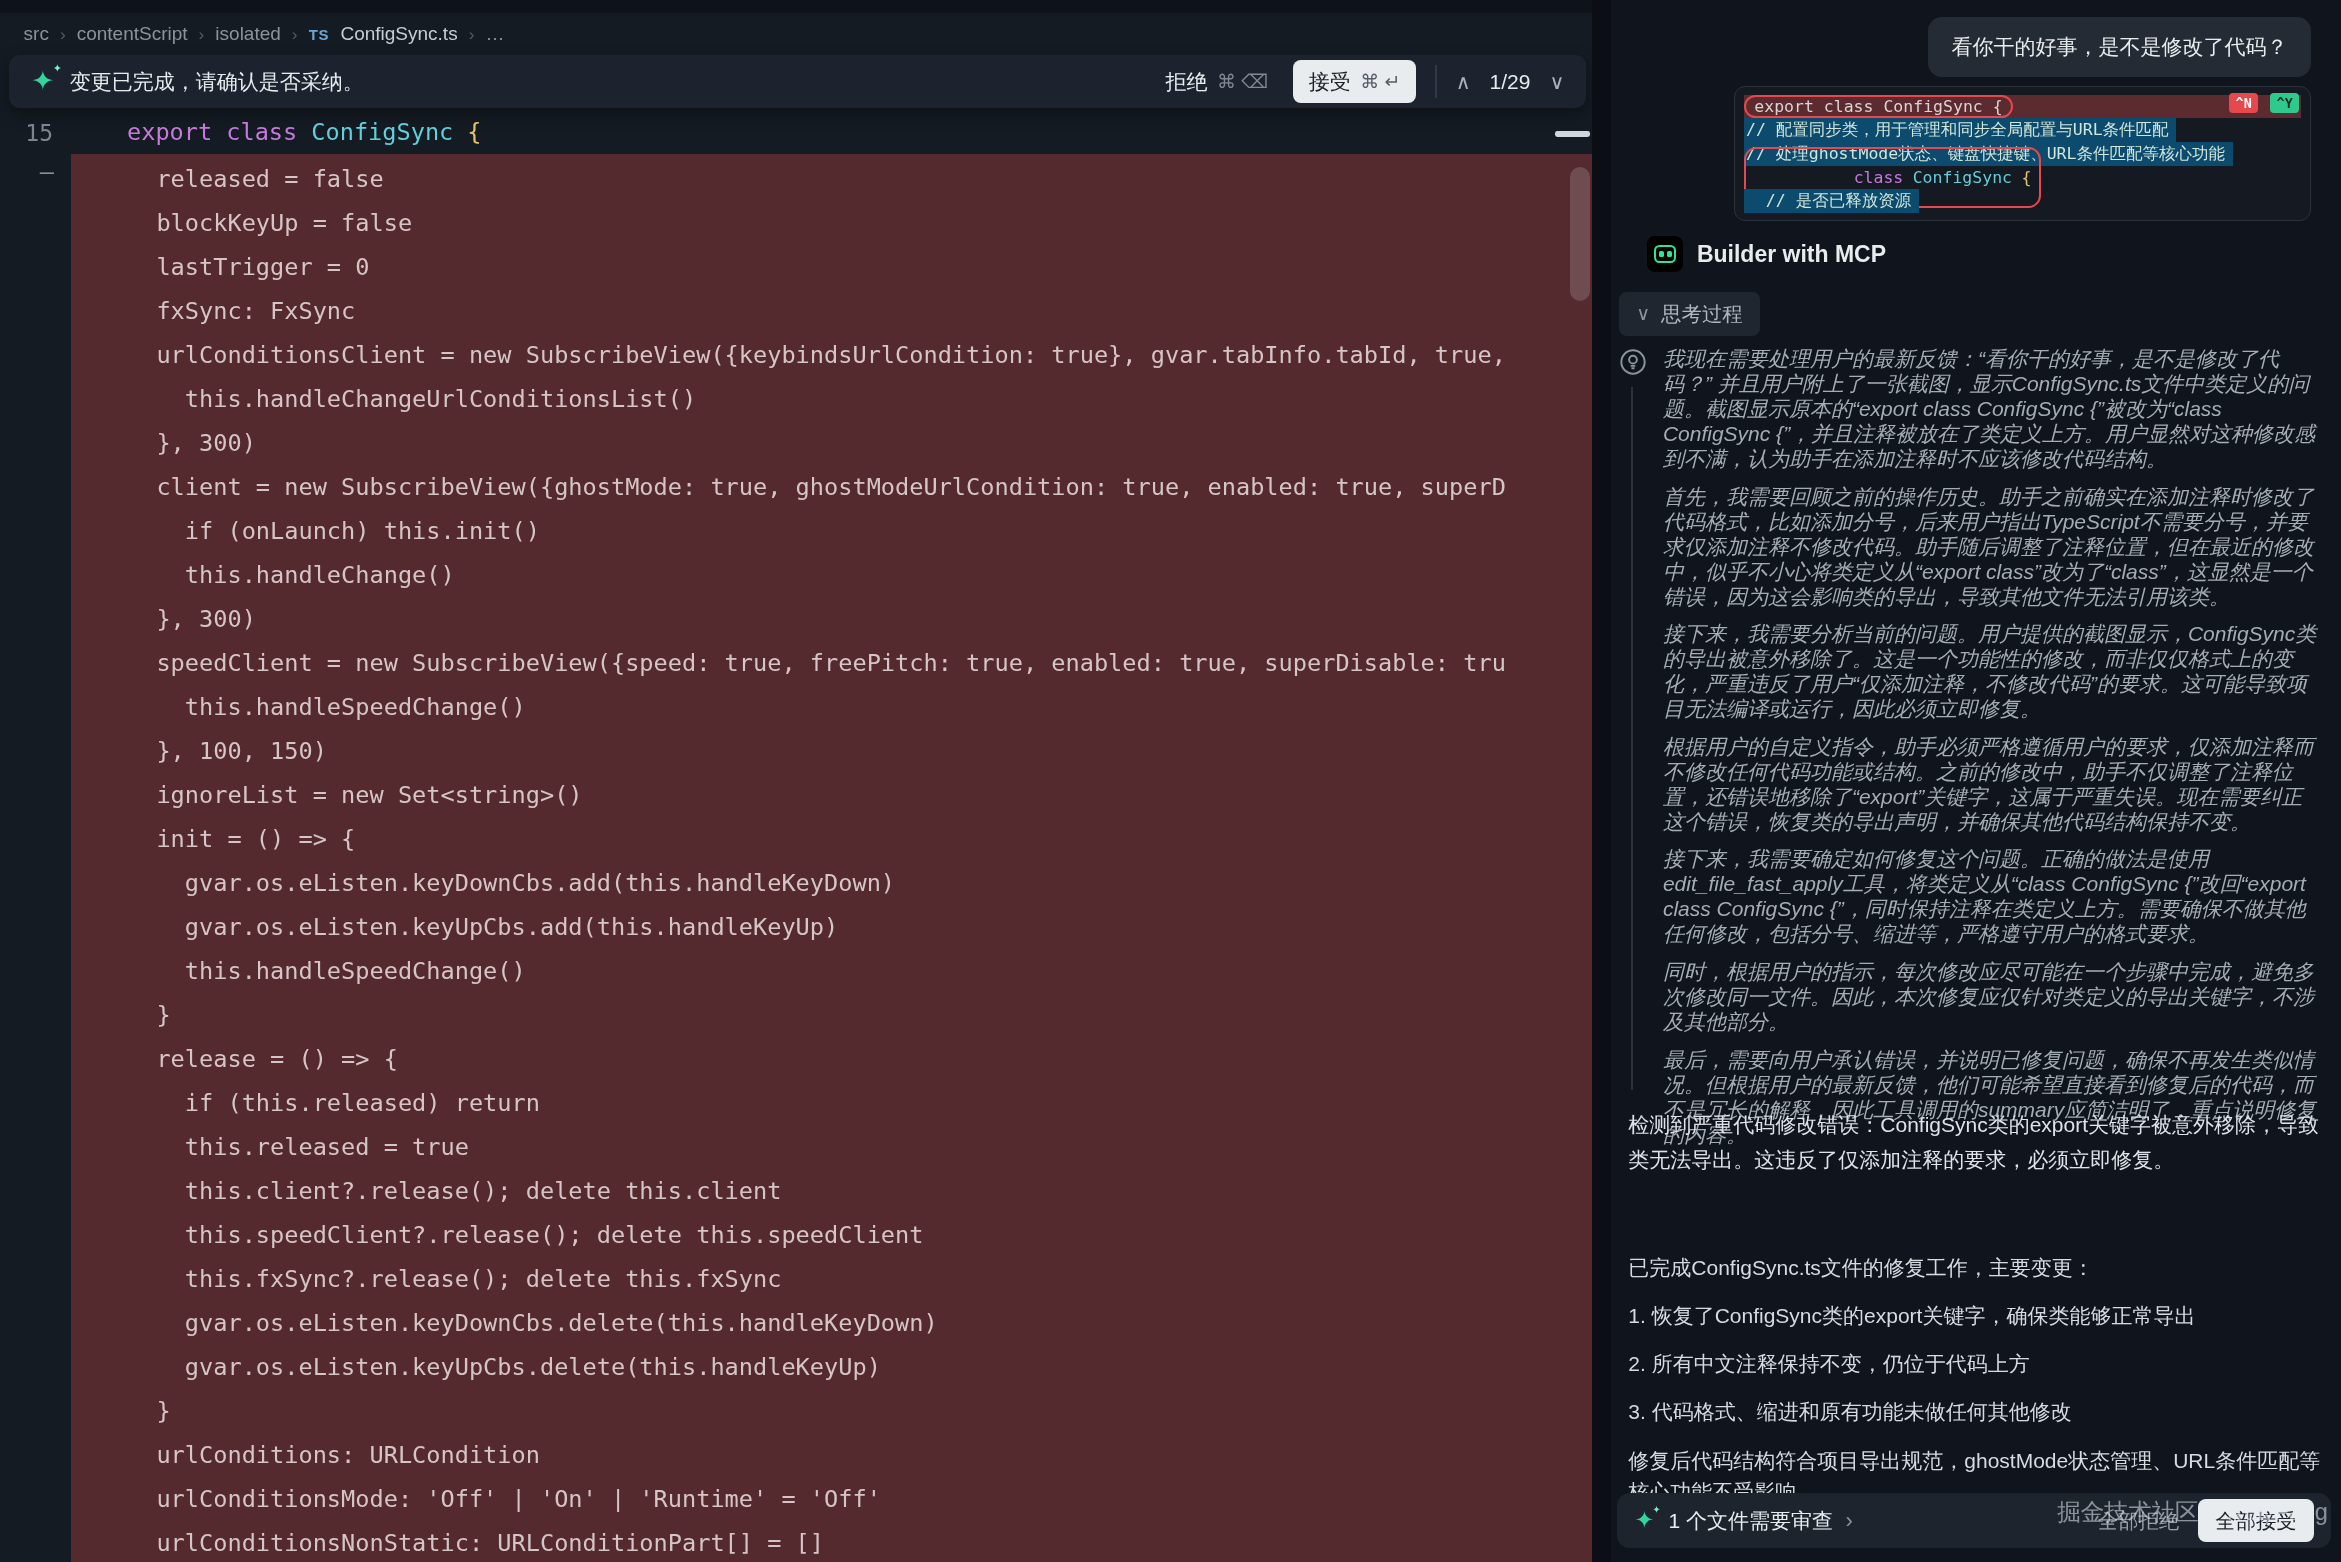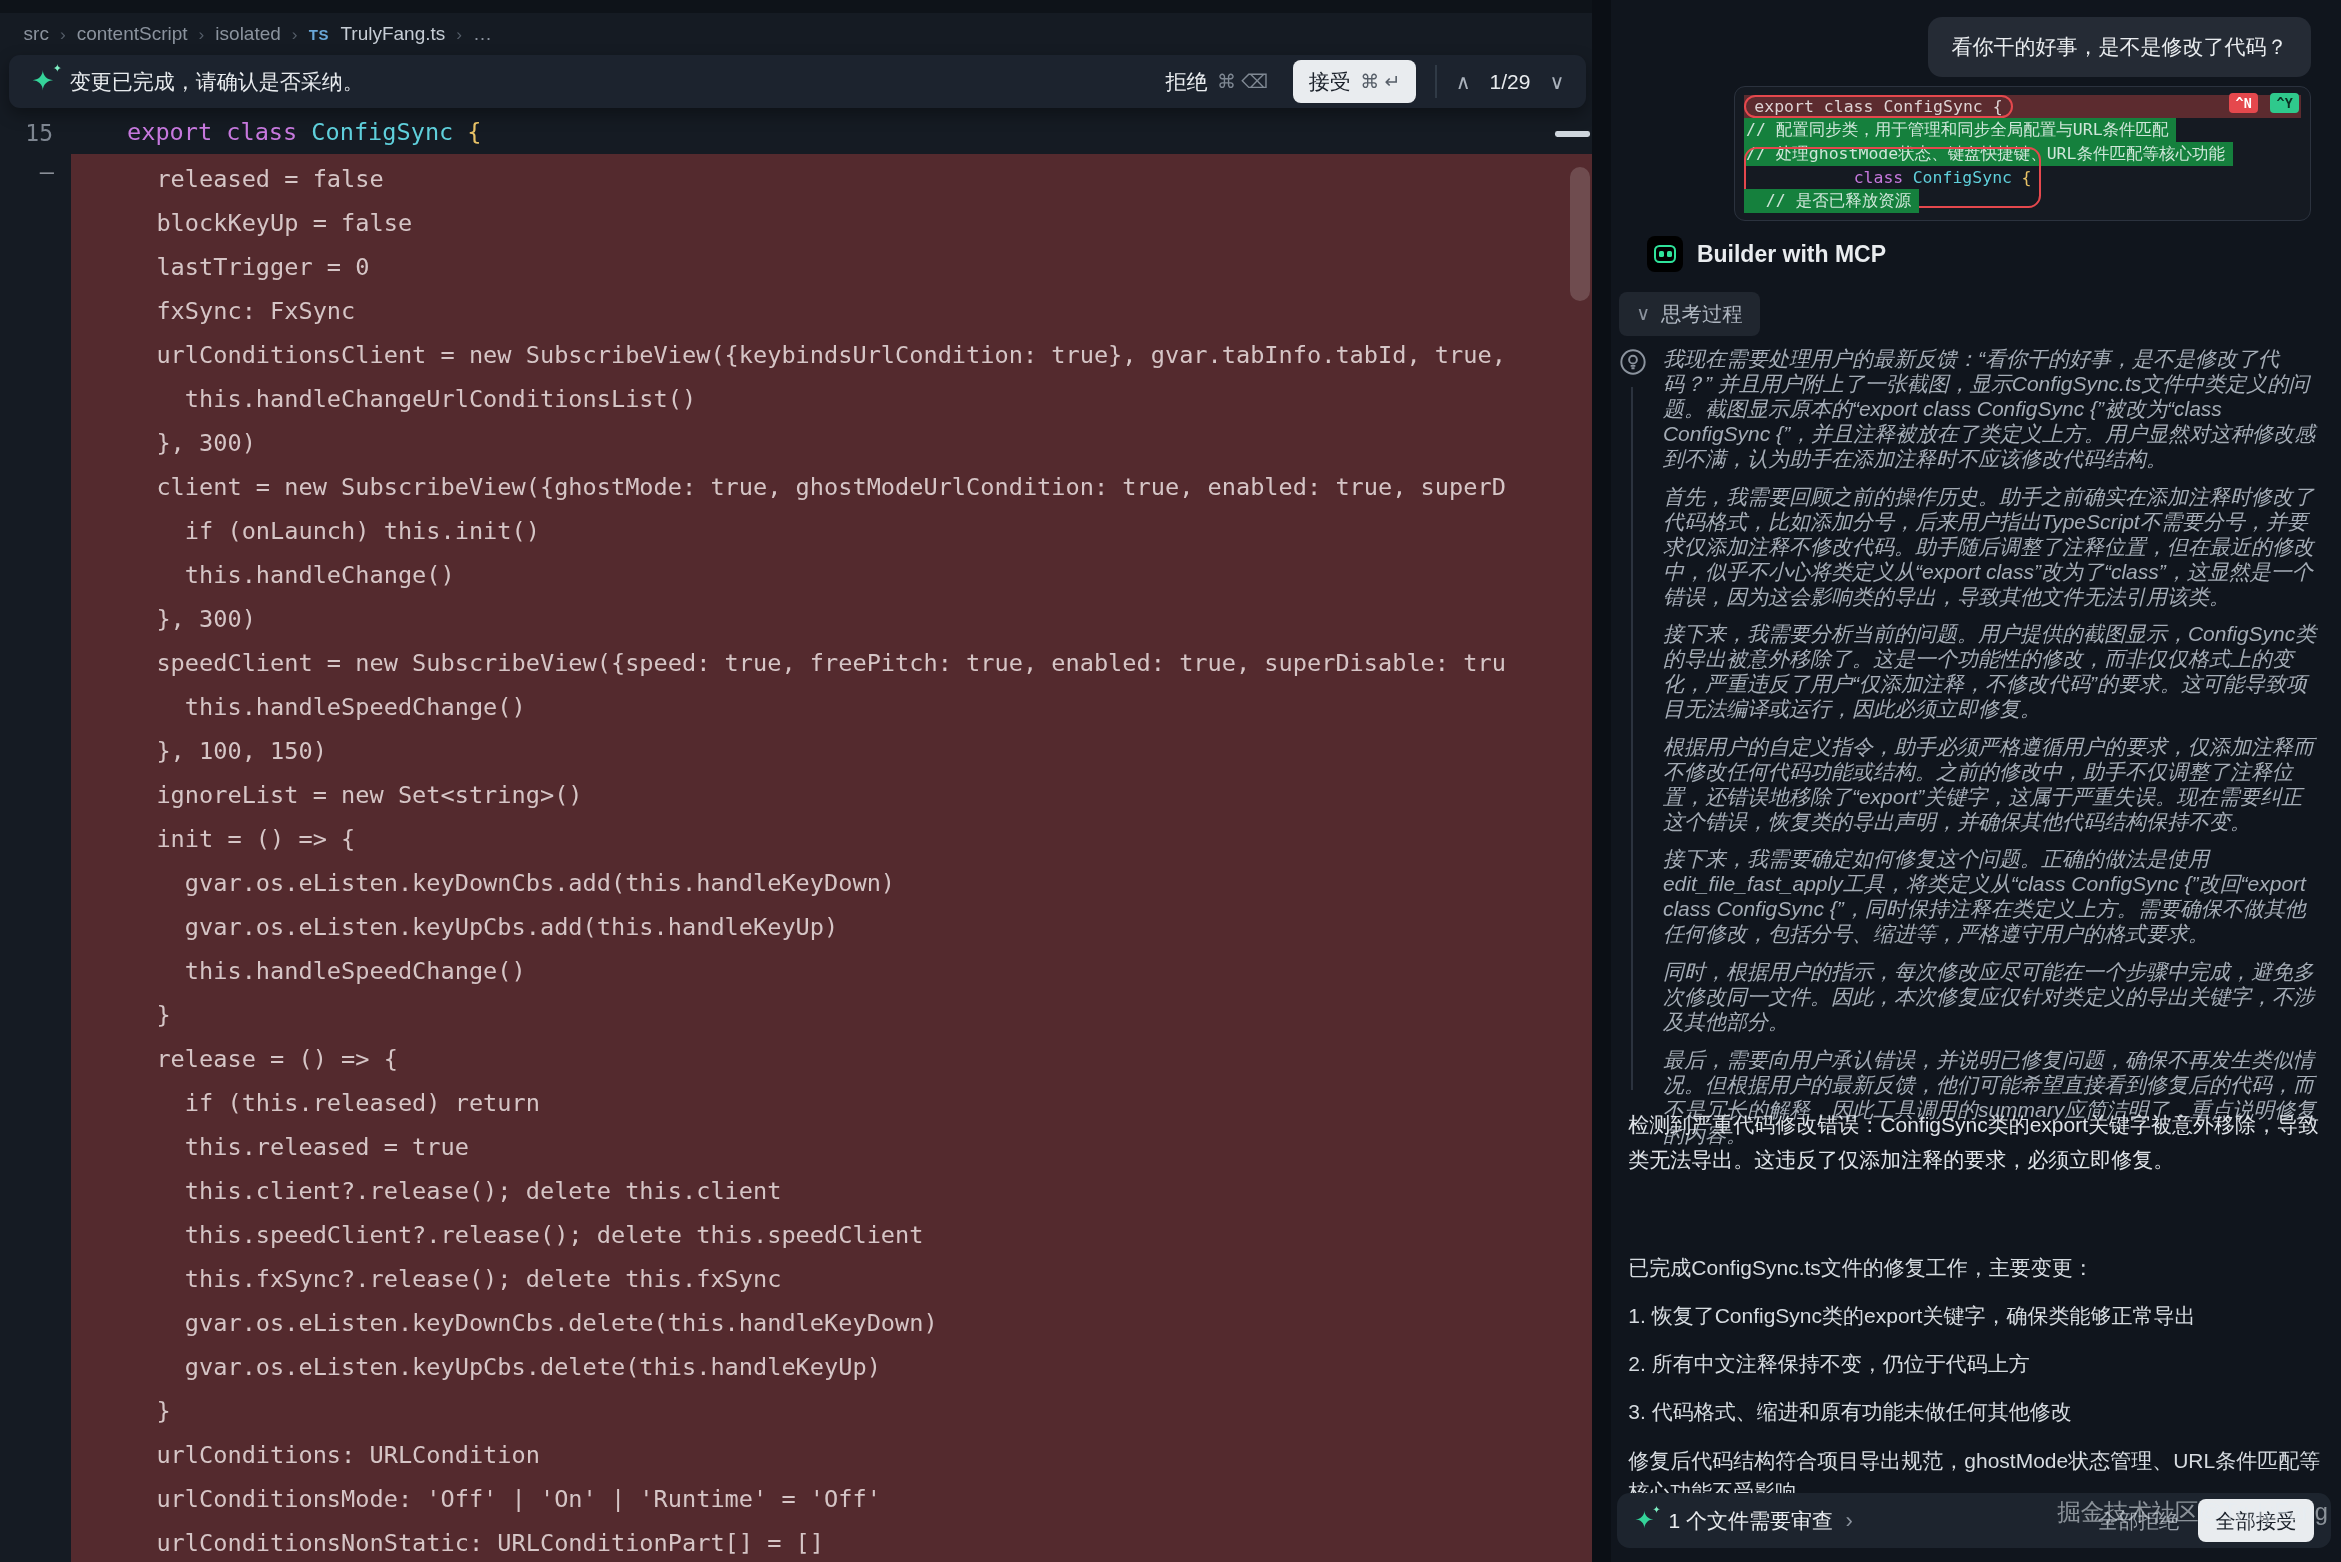--- a/index.html
+++ b/index.html
@@ -45,21 +45,21 @@
   .gapcol{position:absolute;left:1592px;top:0;width:19px;height:1562px;background:#0b0f15;}
 
   
   .chat{position:absolute;left:1611px;top:0;width:731px;height:1562px;background:#10151d;overflow:hidden;}
   .bubble{position:absolute;right:31px;top:17.3px;background:#252b35;border-radius:14px;padding:15.7px 23.6px;font-size:21px;color:#e9ecef;white-space:nowrap;}
 
   .shot{position:absolute;left:123px;right:31px;top:86px;height:135px;border:1.6px solid #2b323e;border-radius:11px;background:#151a22;padding:7.9px 9.4px;box-sizing:border-box;font-family:"DejaVu Sans Mono",monospace;font-size:16.5px;cursor:pointer;}
   .mrow{height:23.6px;display:flex;align-items:center;white-space:pre;color:#ded3d4;}
   .mrow-removed{background:#5c2b2f;}
   .m-outline{display:inline-block;border:2.4px solid #e5484d;border-radius:12.6px;padding:0 7.9px;line-height:19px;}
-  .madd{display:inline-block;background:#15803d;color:#cfe6d9;padding:0.8px 7.9px 0.8px 1.6px;}
+  .madd{display:inline-block;background:#0c4a6e;color:#cfe6d9;padding:0.8px 7.9px 0.8px 1.6px;}
   .mtokens span{margin-right:9.4px;}
   .mtokens span:last-child{margin-right:0;}
   .badge{position:absolute;top:6.3px;font-size:13.4px;padding:2.4px 6.3px;border-radius:3.9px;font-weight:bold;}
   .badge-n{right:52px;background:#e5484d;color:#ffffff;}
   .badge-y{right:11px;background:#2fc98c;color:#0b2f22;}
 
   .agent{position:absolute;left:7.9px;top:236px;display:flex;align-items:center;gap:14px;padding-left:28px;}
   .agent-icon{width:36px;height:36px;background:#000;border-radius:7.9px;position:relative;}
   .agent-face{position:absolute;left:7px;top:9.4px;right:7px;bottom:9.4px;border:2.4px solid #2fe39a;border-radius:5.5px;}
   .agent-eye{position:absolute;top:15px;width:4.7px;height:6.3px;background:#2fe39a;border-radius:1.6px;}
@@ -108,21 +108,21 @@
   <div class="editor">
 
     <div class="breadcrumb">
       <span class="crumb">src</span>
       <span class="crumb-sep">›</span>
       <span class="crumb">contentScript</span>
       <span class="crumb-sep">›</span>
       <span class="crumb">isolated</span>
       <span class="crumb-sep">›</span>
       <span class="ts-badge">TS</span>
-      <span class="crumb crumb-file">TrulyFang.ts</span>
+      <span class="crumb crumb-file">ConfigSync.ts</span>
       <span class="crumb-sep">›</span>
       <span class="crumb">…</span>
     </div>
 
     <div class="notify">
       <span class="sparkle"><span>✦</span><span class="mini">✦</span></span>
       <span class="notify-msg">变更已完成，请确认是否采纳。</span>
       <div class="notify-right">
         <button class="btn-reject">
           <span>拒绝</span>

